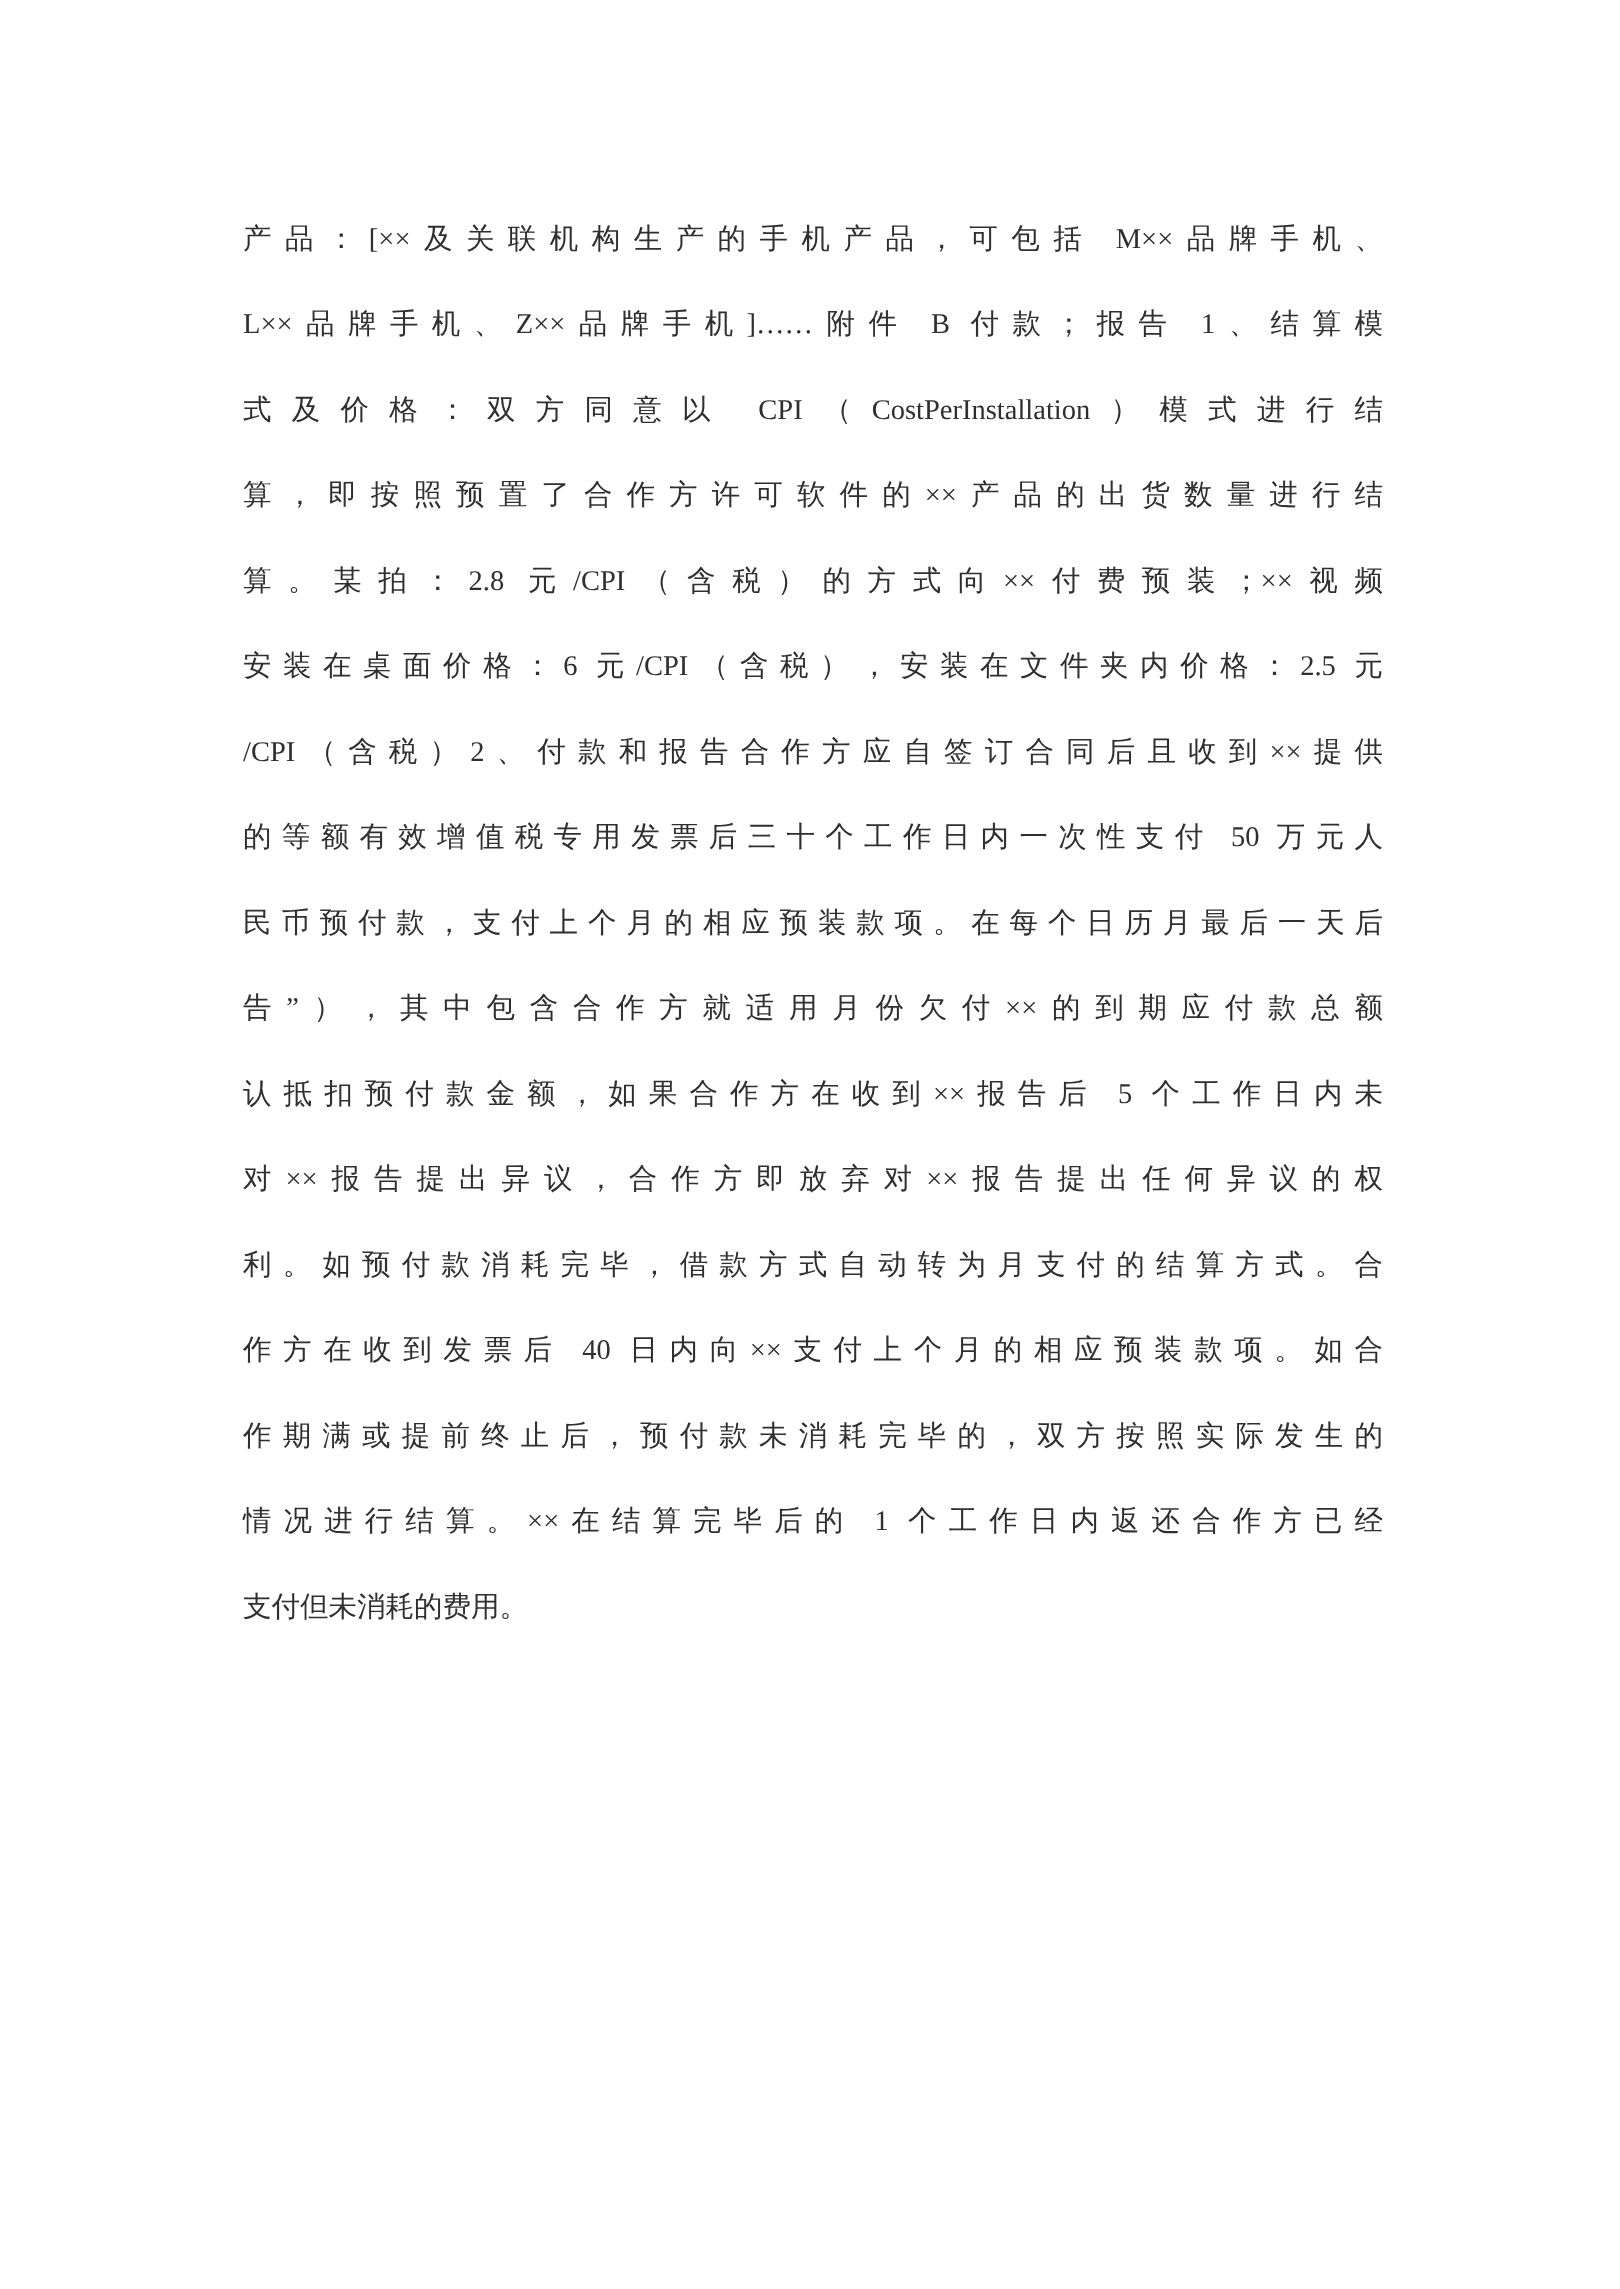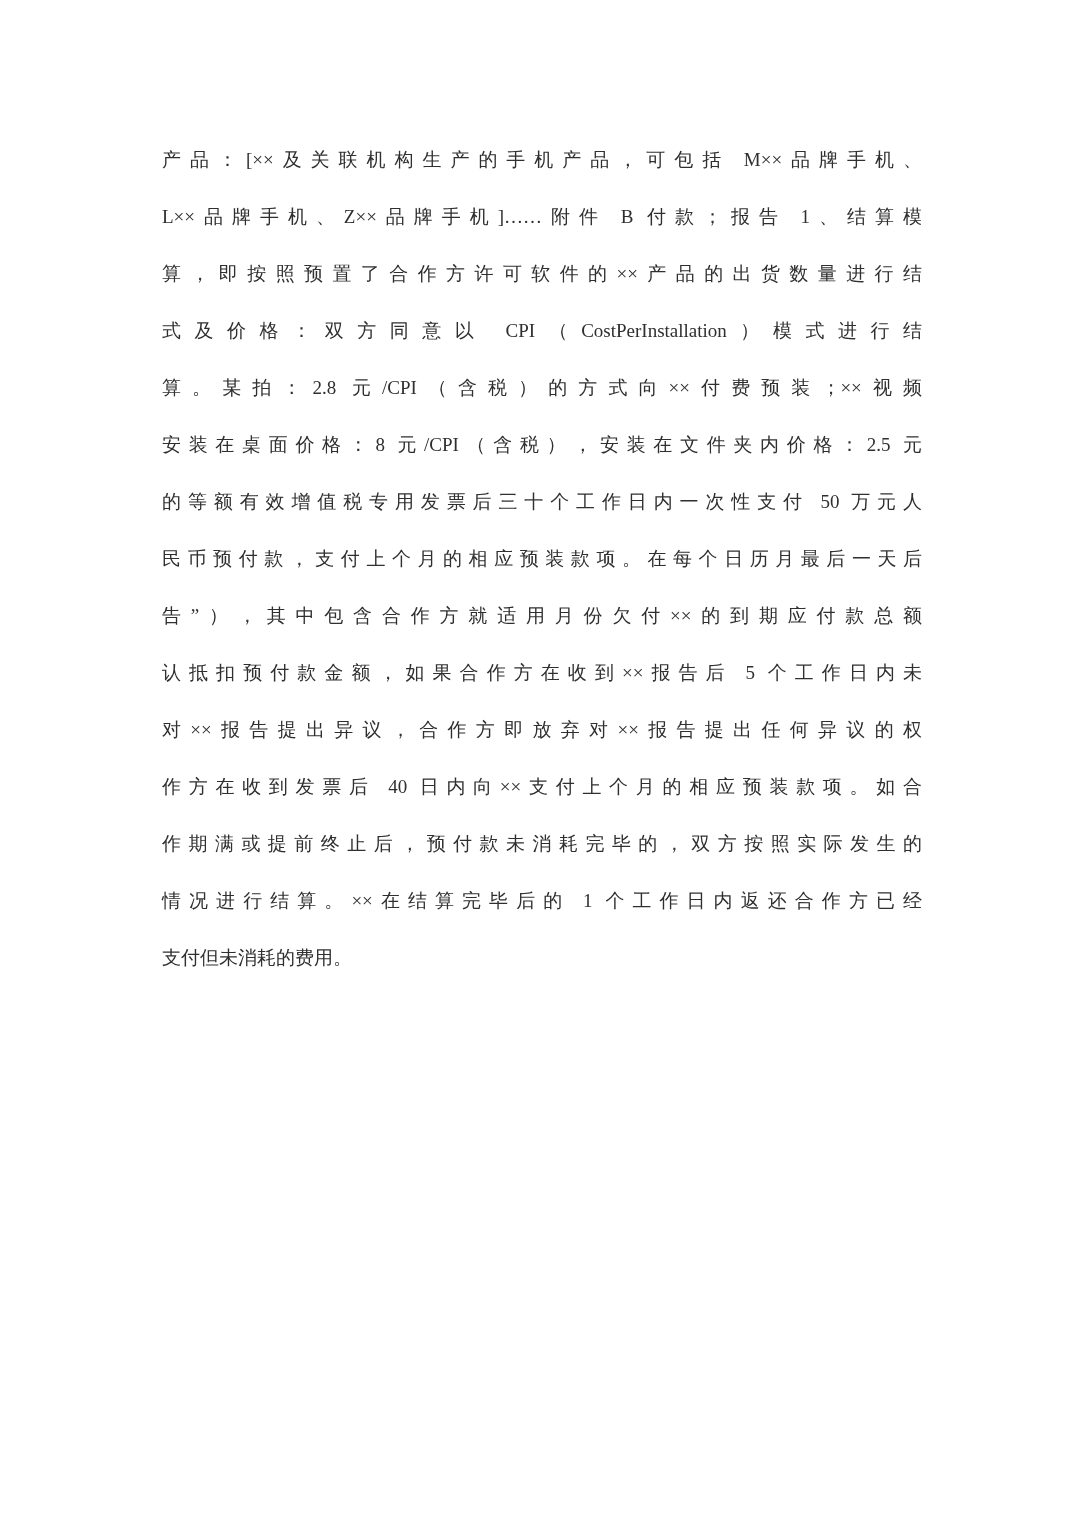--- a/index.html
+++ b/index.html
@@ -36,28 +36,30 @@
   }
 </style>
 </head>
 <body>
 
 <div class="page">
   <div class="text-column" id="text-column">
       <div class="paragraph">
         <div class="line">产品：[××及关联机构生产的手机产品，可包括 M××品牌手机、</div>
         <div class="line">L××品牌手机、Z××品牌手机]……附件 B 付款；报告 1、结算模</div>
+        <div class="line">式及价格：双方同意以 CPI（CostPerInstallation）模式进行结</div>
         <div class="line">算，即按照预置了合作方许可软件的××产品的出货数量进行结</div>
-        <div class="line">式及价格：双方同意以 CPI（CostPerInstallation）模式进行结</div>
         <div class="line">算。某拍：2.8 元/CPI（含税）的方式向××付费预装；××视频</div>
-        <div class="line">安装在桌面价格：8 元/CPI（含税），安装在文件夹内价格：2.5 元</div>
+        <div class="line">安装在桌面价格：6 元/CPI（含税），安装在文件夹内价格：2.5 元</div>
+        <div class="line">/CPI（含税）2、付款和报告合作方应自签订合同后且收到××提供</div>
         <div class="line">的等额有效增值税专用发票后三十个工作日内一次性支付 50 万元人</div>
         <div class="line">民币预付款，支付上个月的相应预装款项。在每个日历月最后一天后</div>
         <div class="line">告”），其中包含合作方就适用月份欠付××的到期应付款总额</div>
         <div class="line">认抵扣预付款金额，如果合作方在收到××报告后 5 个工作日内未</div>
         <div class="line">对××报告提出异议，合作方即放弃对××报告提出任何异议的权</div>
+        <div class="line">利。如预付款消耗完毕，借款方式自动转为月支付的结算方式。合</div>
         <div class="line">作方在收到发票后 40 日内向××支付上个月的相应预装款项。如合</div>
         <div class="line">作期满或提前终止后，预付款未消耗完毕的，双方按照实际发生的</div>
         <div class="line">情况进行结算。××在结算完毕后的 1 个工作日内返还合作方已经</div>
         <div class="line last">支付但未消耗的费用。</div>
       </div>
     </div>
 </div>
 
 </body></html>

